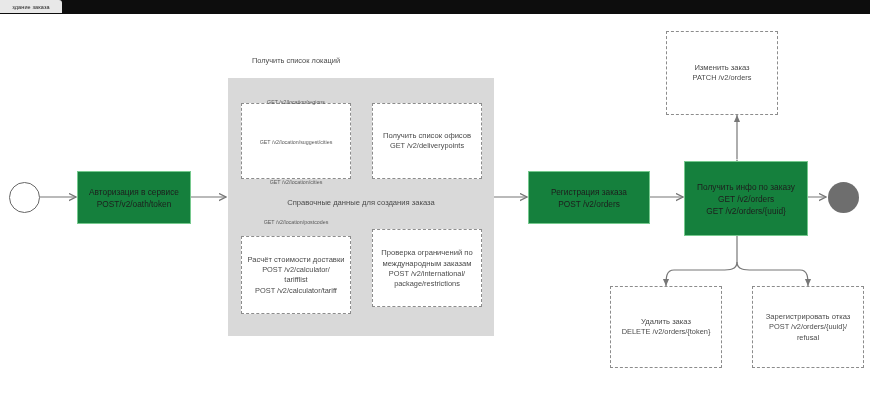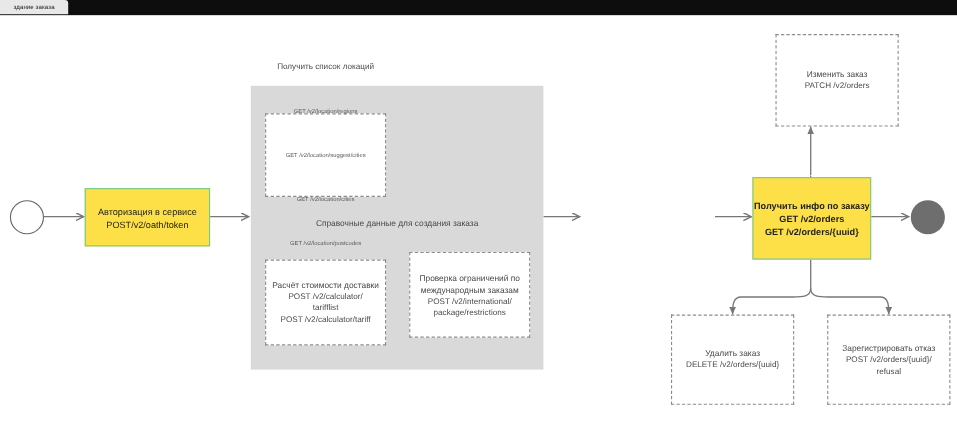--- a/index.html
+++ b/index.html
@@ -31,21 +31,21 @@
     position:absolute;left:0;top:14px;width:870px;height:386px;
     background:#ffffff;
   }
   #edges{position:absolute;left:0;top:0;width:870px;height:386px;}
 
   .node{position:absolute;box-sizing:border-box;
     display:flex;flex-direction:column;align-items:center;justify-content:center;
     text-align:center;}
 
   .green{
-    background:#fde047;
+    background:#15803d;
     border:1.4px solid #76c98e;
     color:#1d1d1d;
   }
   .green .title{font-size:8.3px;line-height:12px;}
   .green .ep{font-size:8.3px;line-height:12px;}
 
   .dashed{
     background:#ffffff;
     border:1.3px dashed #8c8c8c;
     color:#4a4a4a;
@@ -121,49 +121,57 @@
   </div>
 
   <div class="node dashed tiny" style="left:241px;top:89px;width:110px;height:76px;gap:32px;">
     <div class="title">Получить список локаций</div>
     <div class="ep">GET /v2/location/regions</div>
     <div class="ep">GET /v2/location/suggest/cities</div>
     <div class="ep">GET /v2/location/cities</div>
     <div class="ep">GET /v2/location/postcodes</div>
   </div>
 
+  <div class="node dashed" style="left:372px;top:89px;width:110px;height:76px;">
+    <div class="title">Получить список офисов</div>
+    <div class="ep">GET /v2/deliverypoints</div>
+  </div>
 
   <div class="node dashed" style="left:241px;top:222px;width:110px;height:78px;">
     <div class="title">Расчёт стоимости доставки</div>
     <div class="ep">POST /v2/calculator/</div>
     <div class="ep">tarifflist</div>
     <div class="ep">POST /v2/calculator/tariff</div>
   </div>
 
   <div class="node dashed" style="left:372px;top:215px;width:110px;height:78px;text-align:center;">
     <div class="title">Проверка ограничений по международным заказам</div>
     <div class="ep">POST /v2/international/</div>
     <div class="ep">package/restrictions</div>
   </div>
 
+  <div class="node green" style="left:528px;top:157px;width:122px;height:53px;">
+    <div class="title">Регистрация заказа</div>
+    <div class="ep">POST /v2/orders</div>
+  </div>
 
-  <div class="node green" style="left:684px;top:147px;width:108px;height:75px;font-weight:bold;">
+  <div class="node green" style="left:684px;top:147px;width:124px;height:75px;">
     <div class="title">Получить инфо по заказу</div>
     <div class="ep">GET /v2/orders</div>
     <div class="ep">GET /v2/orders/{uuid}</div>
   </div>
 
-  <div class="node dashed" style="left:705px;top:17px;width:112px;height:84px;">
+  <div class="node dashed" style="left:666px;top:17px;width:112px;height:84px;">
     <div class="title">Изменить заказ</div>
     <div class="ep">PATCH /v2/orders</div>
   </div>
 
   <div class="node dashed" style="left:610px;top:272px;width:112px;height:82px;">
     <div class="title">Удалить заказ</div>
-    <div class="ep">DELETE /v2/orders/{uuid}</div>
+    <div class="ep">DELETE /v2/orders/{token}</div>
   </div>
 
   <div class="node dashed" style="left:752px;top:272px;width:112px;height:82px;">
     <div class="title">Зарегистрировать отказ</div>
     <div class="ep">POST /v2/orders/{uuid}/</div>
     <div class="ep">refusal</div>
   </div>
 
 </div>
 

